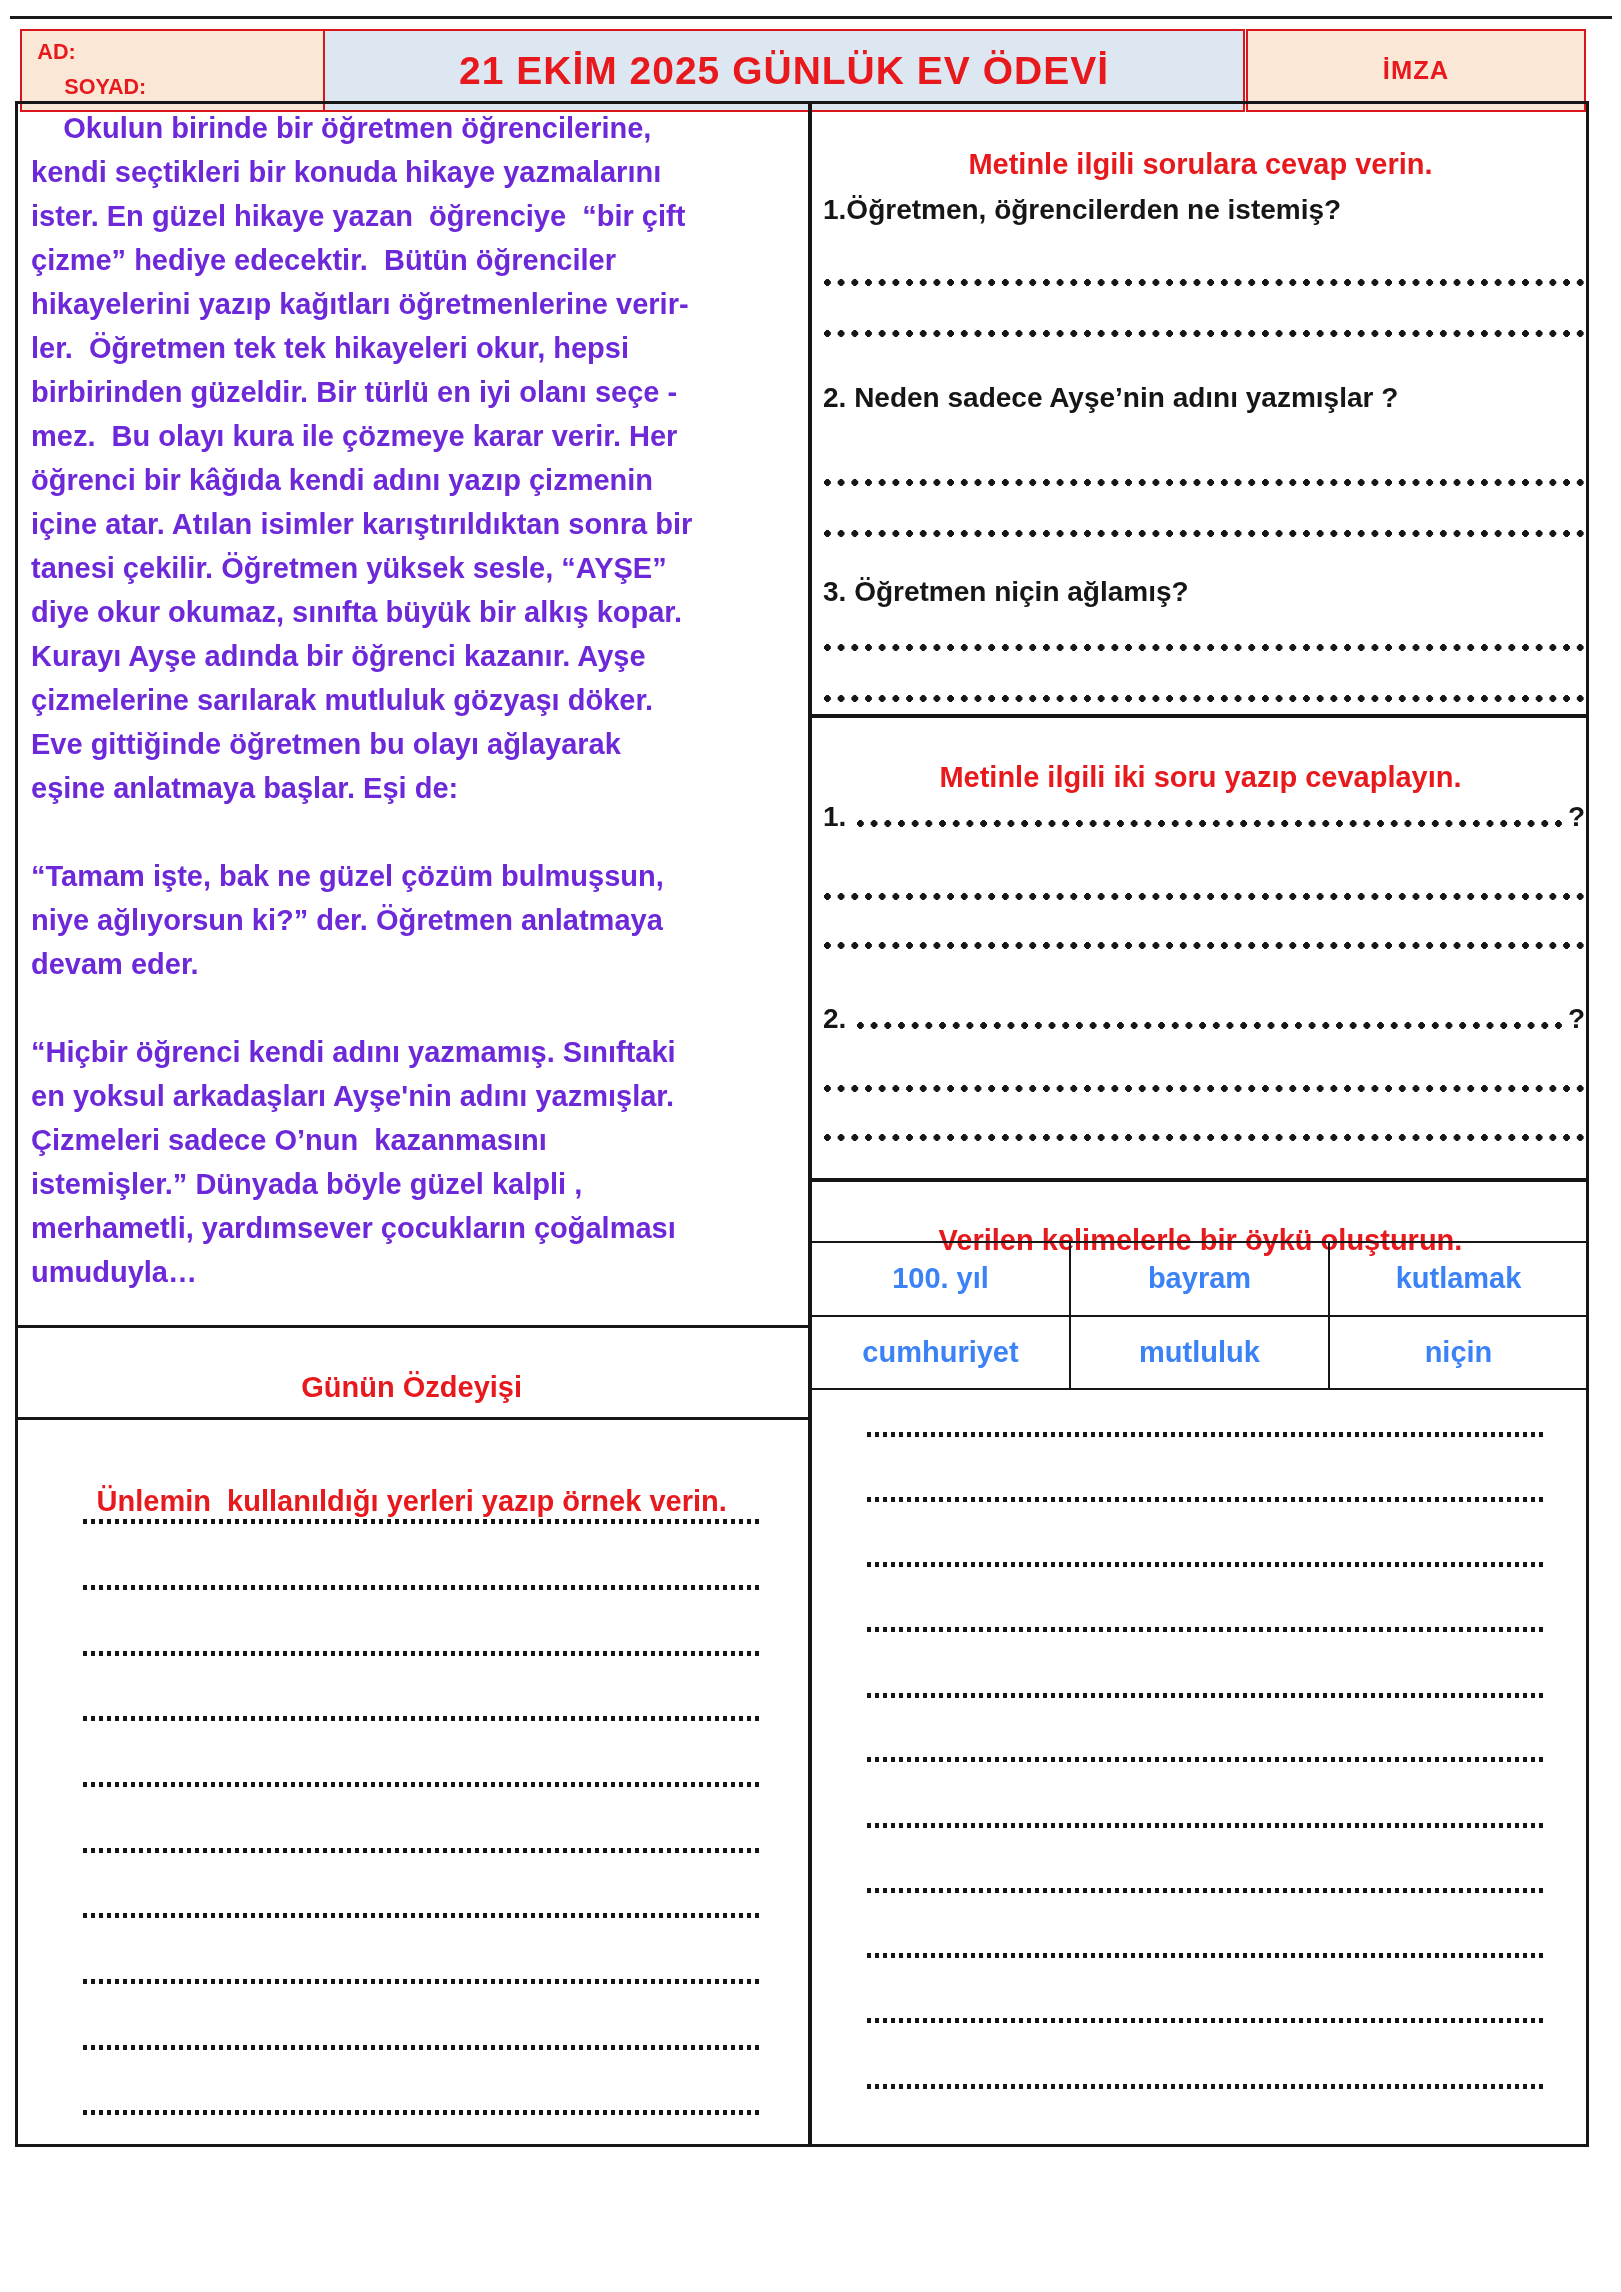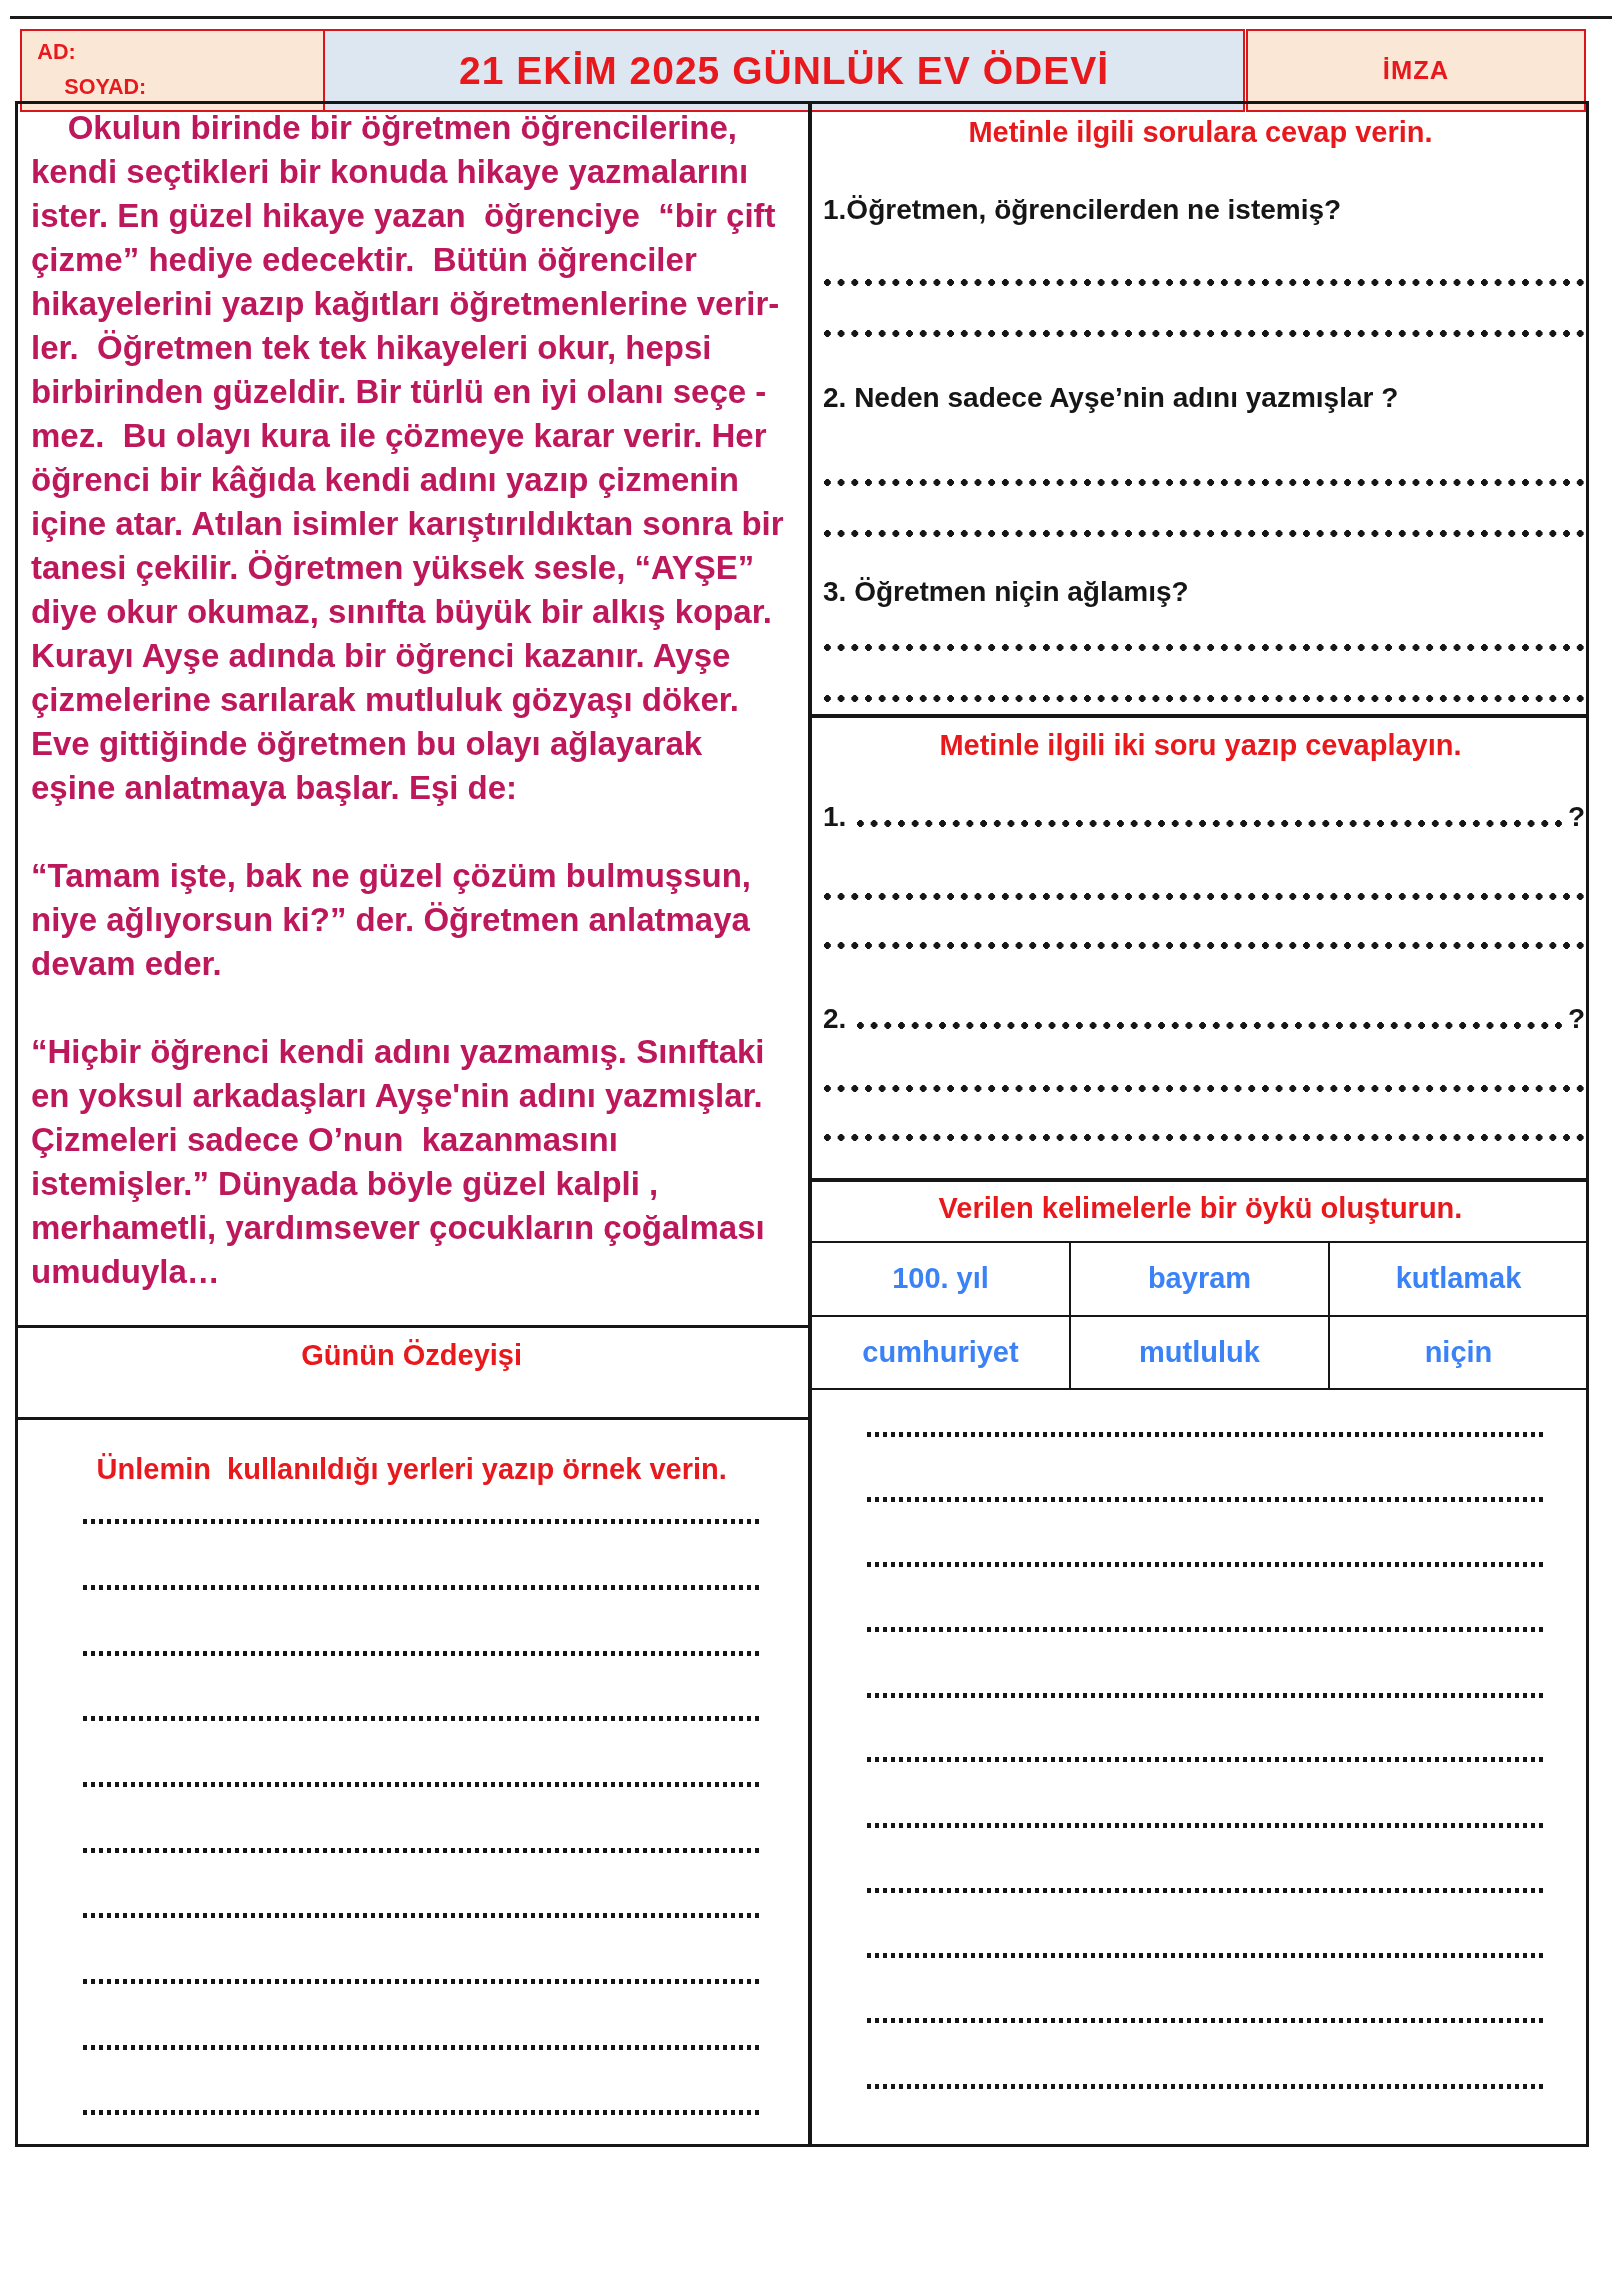--- a/index.html
+++ b/index.html
@@ -1,39 +1,39 @@
 <!DOCTYPE html>
 <html><head>
 <meta charset="utf-8">
 <style>
   html,body{margin:0;padding:0;background:#ffffff;}
   .page{
     position:relative;width:1621px;height:2293px;background:#ffffff;
     font-family:"Liberation Sans","DejaVu Sans",sans-serif;overflow:hidden;
   }
   .abs{position:absolute;}
-  .center{text-align:center;}
+  .center{text-align:center;margin-top:32px;}
   
   .top-rule{left:9.8px;top:15.7px;width:1602px;height:2.9px;background:#1a1a1a;}
   
   .hcell{box-sizing:border-box;border:2.9px solid #d8161b;top:29px;height:83px;overflow:hidden;}
   .cell-name{left:19.6px;width:307px;background:#fbe7d6;}
   .cell-title{left:323px;width:922px;background:#dde7f2;display:flex;align-items:center;justify-content:center;}
   .cell-imza{left:1246px;width:340px;background:#fbe7d6;display:flex;align-items:center;justify-content:center;}
   .name-label{position:absolute;left:15.7px;top:7.8px;font-size:21.6px;font-weight:bold;color:#e8191d;}
   .surname-label{position:absolute;left:15.7px;top:43px;font-size:21.6px;font-weight:bold;color:#e8191d;margin-left:27px;}
   .page-title{font-size:39px;font-weight:bold;color:#e8191d;letter-spacing:1px;white-space:nowrap;}
   .imza-label{font-size:25.5px;font-weight:bold;color:#e8191d;letter-spacing:1px;}
   
   .main-frame{left:14.7px;top:101px;width:1574px;height:2046px;box-sizing:border-box;border:3.9px solid #161616;}
   .col-divider{left:808px;top:101px;width:3.9px;height:2046px;background:#161616;}
   .hline{height:2.9px;background:#161616;}
   .hline-thick{height:3.9px;background:#161616;}
   
-  .story{left:31px;top:106px;width:765px;font-size:33px;line-height:44px;font-weight:bold;color:#be185d;white-space:pre;overflow:hidden;}
+  .story{left:31px;top:106px;width:765px;font-size:29px;line-height:44px;font-weight:bold;color:#6d28d9;white-space:pre;overflow:hidden;}
   
   .sec-heading{font-size:29px;font-weight:bold;color:#e8191d;white-space:pre;}
   .question{font-size:28px;font-weight:bold;color:#161616;white-space:nowrap;}
   
   .dots-round{height:8.8px;background-image:radial-gradient(circle 3.4px at 4.4px 4.4px,#161616 98%,rgba(0,0,0,0));background-size:13.7px 8.8px;background-repeat:repeat-x;}
   
   .dots-dense{height:4.9px;background-image:repeating-linear-gradient(90deg,#161616 0 3.9px,rgba(0,0,0,0) 3.9px 8px);}
   
   .qline{display:flex;align-items:flex-end;font-size:28px;font-weight:bold;color:#161616;height:39px;}
   .qline .dotfill{flex:1;height:8.8px;margin:0 5.9px 4.9px 9.8px;background-image:radial-gradient(circle 3.4px at 4.4px 4.4px,#161616 98%,rgba(0,0,0,0));background-size:13.7px 8.8px;background-repeat:repeat-x;}

